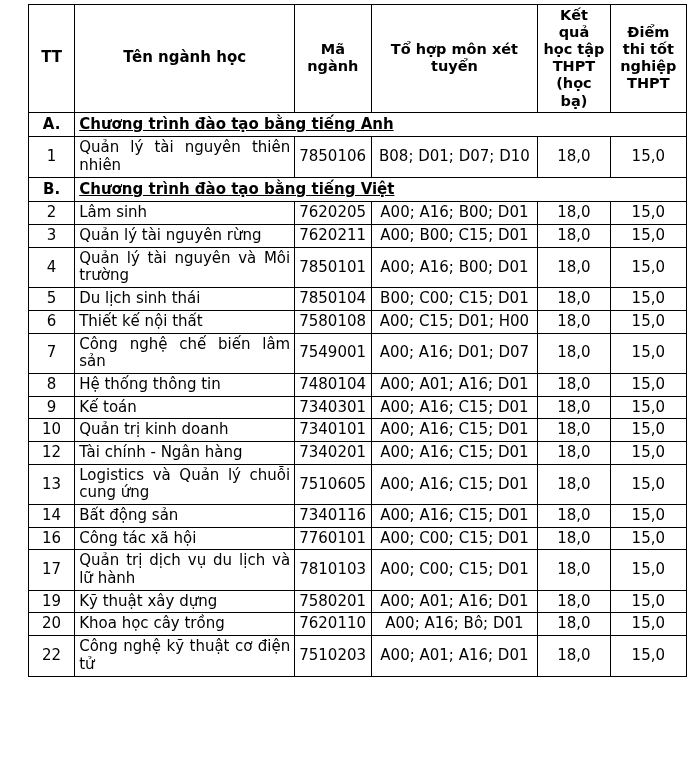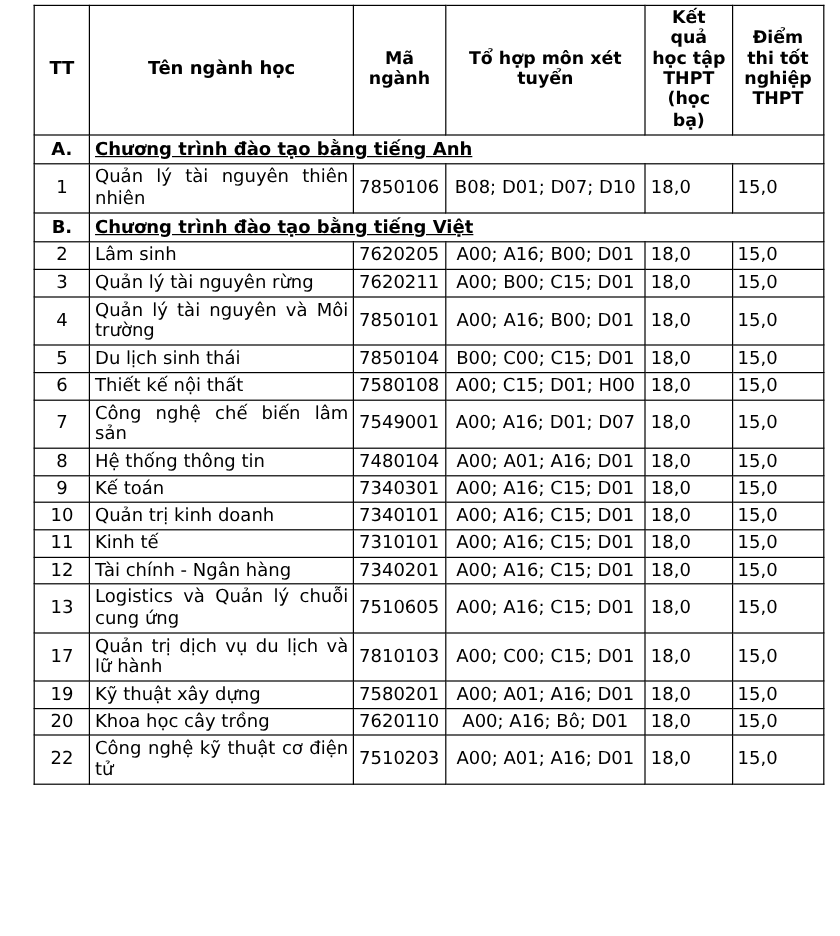--- a/index.html
+++ b/index.html
@@ -72,21 +72,21 @@
     text-decoration: underline;
   }
   td.code {
     font-size: 15px;
   }
   td.combo {
     text-align: center;
     font-size: 15px;
   }
   td.score {
-    text-align: left;
+    text-align: center;
     font-size: 15px;
   }
   tr.section-row td {
     padding-top: 3px;
     padding-bottom: 3px;
   }
 </style>
 </head>
 <body>
 
@@ -193,40 +193,48 @@
         </tr>
         <tr>
           <td class="tt">10</td>
           <td class="name">Quản trị kinh doanh</td>
           <td class="code">7340101</td>
           <td class="combo">A00; A16; C15; D01</td>
           <td class="score">18,0</td>
           <td class="score">15,0</td>
         </tr>
         <tr>
-          <td class="tt">11</td>
-          <td class="name">Kinh tế</td>
-          <td class="code">7310101</td>
-          <td class="combo">A00; A16; C15; D01</td>
-          <td class="score">18,0</td>
-          <td class="score">15,0</td>
-        </tr>
-        <tr>
           <td class="tt">12</td>
           <td class="name">Tài chính - Ngân hàng</td>
           <td class="code">7340201</td>
           <td class="combo">A00; A16; C15; D01</td>
           <td class="score">18,0</td>
           <td class="score">15,0</td>
         </tr>
         <tr>
           <td class="tt">13</td>
           <td class="name">Logistics và Quản lý chuỗi cung ứng</td>
           <td class="code">7510605</td>
           <td class="combo">A00; A16; C15; D01</td>
+          <td class="score">18,0</td>
+          <td class="score">15,0</td>
+        </tr>
+        <tr>
+          <td class="tt">14</td>
+          <td class="name">Bất động sản</td>
+          <td class="code">7340116</td>
+          <td class="combo">A00; A16; C15; D01</td>
+          <td class="score">18,0</td>
+          <td class="score">15,0</td>
+        </tr>
+        <tr>
+          <td class="tt">16</td>
+          <td class="name">Công tác xã hội</td>
+          <td class="code">7760101</td>
+          <td class="combo">A00; C00; C15; D01</td>
           <td class="score">18,0</td>
           <td class="score">15,0</td>
         </tr>
         <tr>
           <td class="tt">17</td>
           <td class="name">Quản trị dịch vụ du lịch và lữ hành</td>
           <td class="code">7810103</td>
           <td class="combo">A00; C00; C15; D01</td>
           <td class="score">18,0</td>
           <td class="score">15,0</td>

